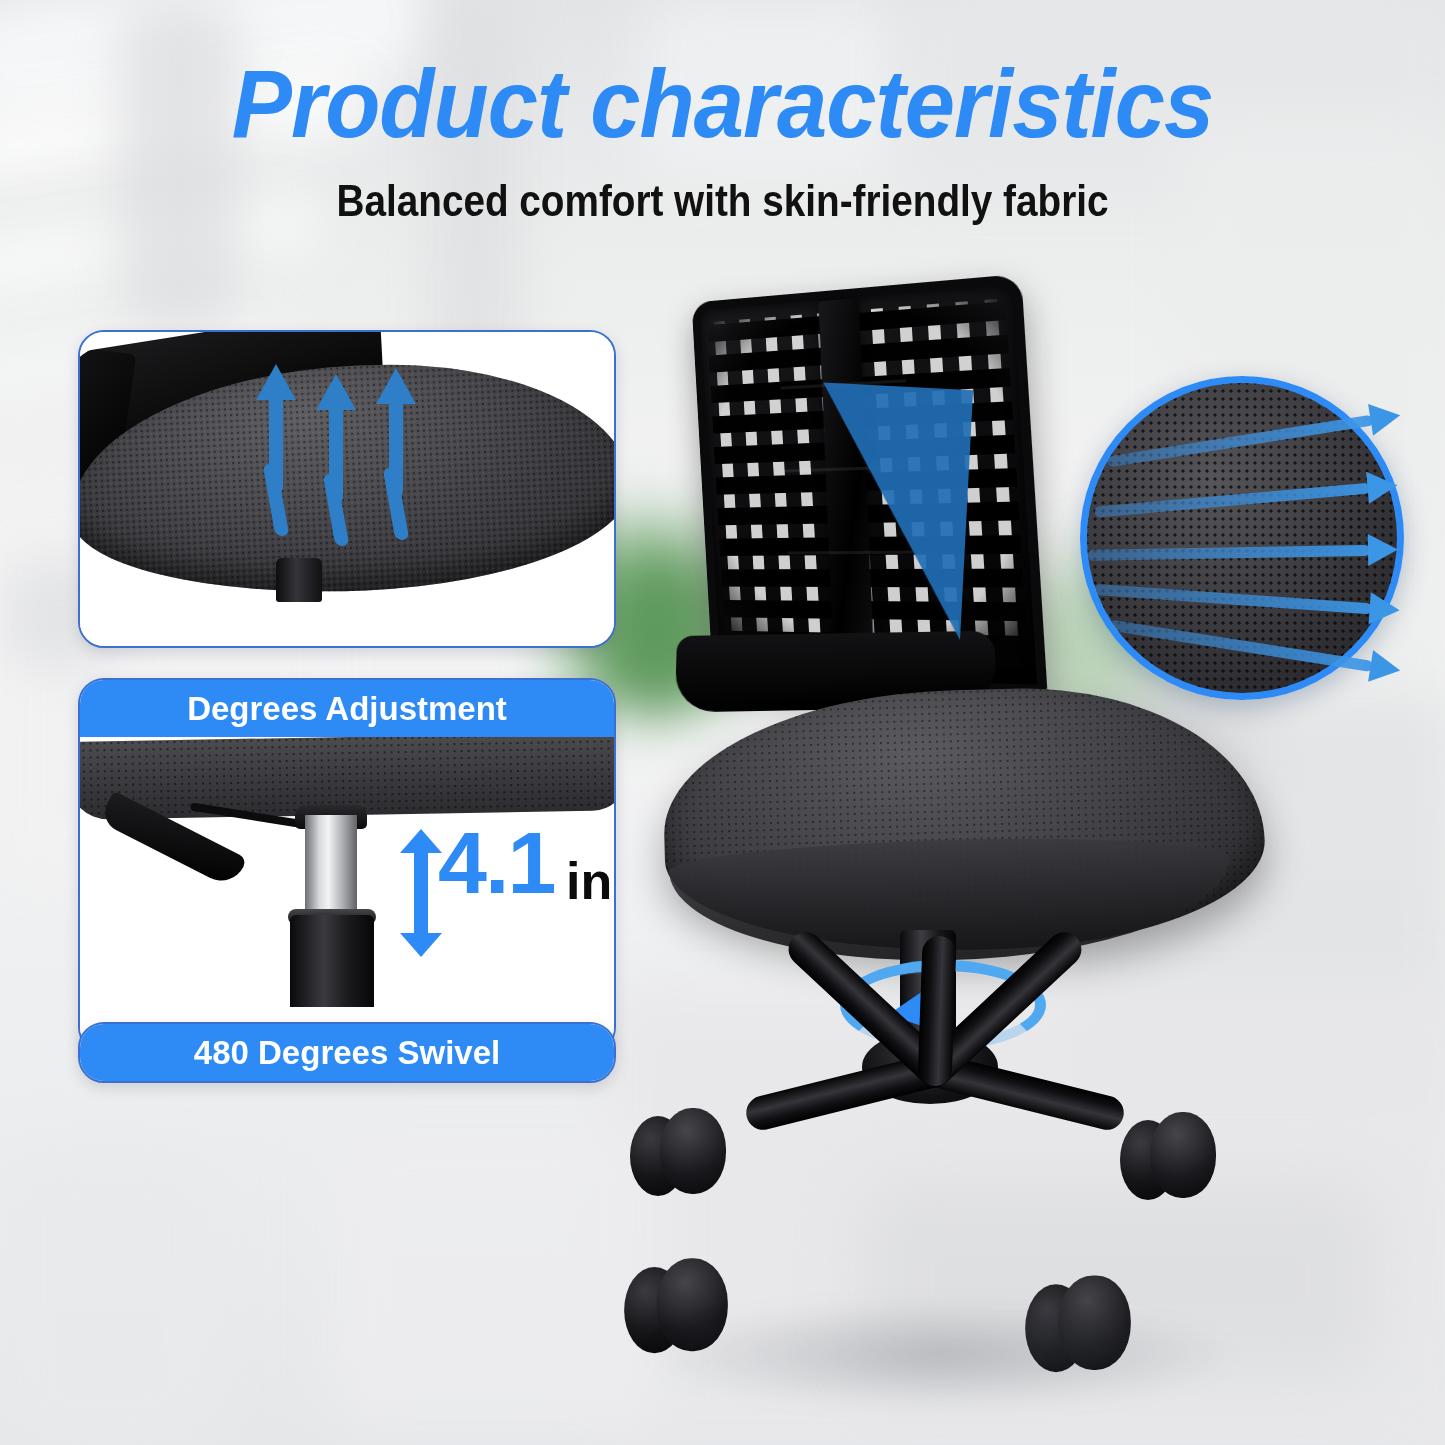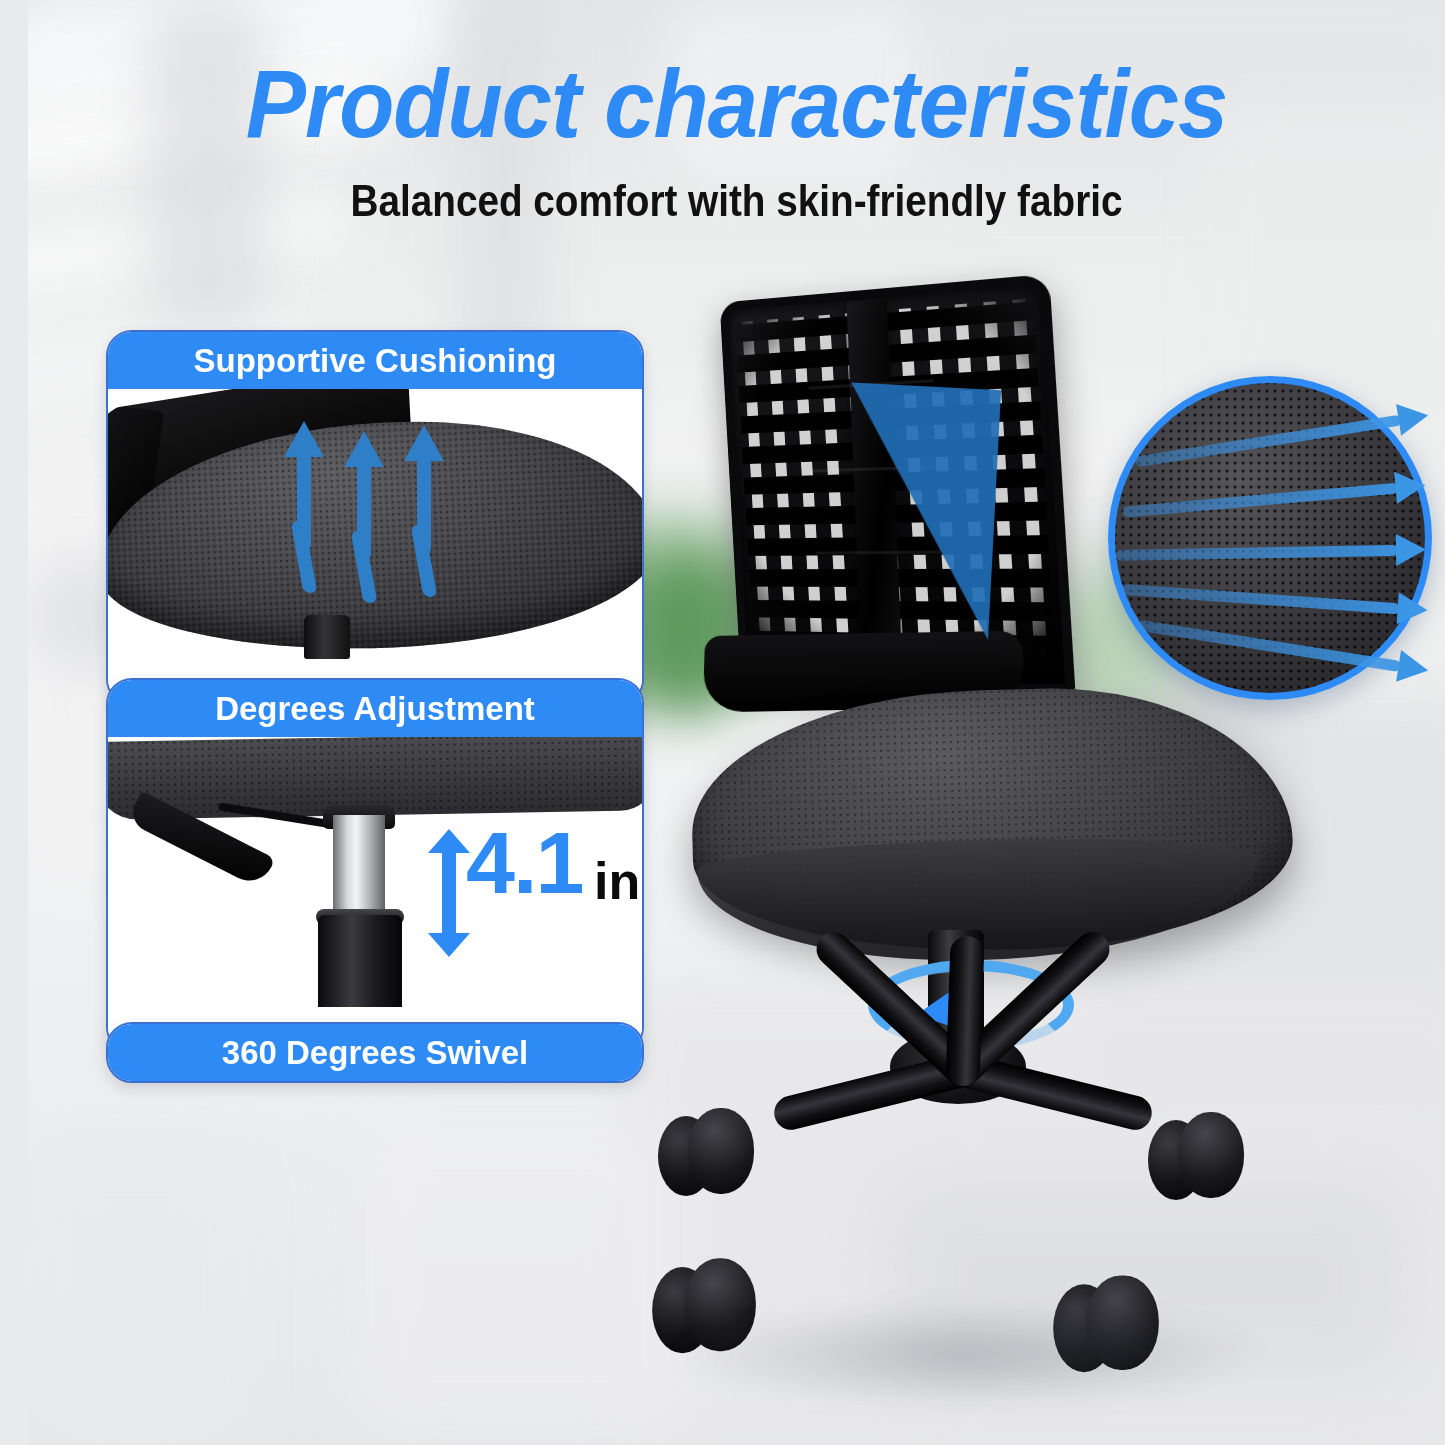--- a/index.html
+++ b/index.html
@@ -1,21 +1,21 @@
 <!DOCTYPE html>
 <html><head>
 <meta charset="utf-8">
 <style>
   html,body{margin:0;padding:0;}
   body{
     width:1445px;height:1445px;overflow:hidden;position:relative;
     font-family:"Liberation Sans", sans-serif;
     background:#e9eaec;
   }
-  #stage{position:absolute;inset:0;overflow:hidden;margin-left:28px;}
+  #stage{position:absolute;inset:0;overflow:hidden;}
 
   
   .bg{position:absolute;inset:0;}
   .bg-base{
     position:absolute;inset:0;
     background:
       linear-gradient(180deg,#e3e4e6 0%,#eceded 18%,#f4f4f5 40%,#eeeff0 70%,#e6e7e9 100%);
   }
   .bg-blob{position:absolute;border-radius:40px;filter:blur(26px);}
   .bl1{left:-40px;top:-20px;width:470px;height:120px;background:#f7f8f9;opacity:.95;transform:rotate(-7deg);}
@@ -412,21 +412,20 @@
     <div class="bg-blob bl17"></div>
     <div class="bg-blob bl18"></div>
     <div class="bg-blob bl19"></div>
     <div class="bg-blob bl20"></div>
   </div>
 
   <div class="headline">Product characteristics</div>
   <div class="subhead">Balanced comfort with skin-friendly fabric</div>
 
   <div class="card" id="card1">
-    <div class="card-hd">Supportive Cushioning</div>
     <div class="card-body">
       <div class="c1-backrest"></div>
       <div class="c1-backrest2"></div>
       <div class="c1-seat">
         <div class="c1-mesh"></div>
       </div>
       <div class="c1-stem"></div>
       <div class="arrow-up" id="c1a1">
         <div class="wave"></div>
           <div class="shaft"></div>
@@ -459,21 +458,21 @@
         <div class="up"></div>
           <div class="bar"></div>
           <div class="dn"></div>
       </div>
       <div class="c2-val">4.1</div>
       <div class="c2-unit">in</div>
     </div>
   </div>
 
   <div class="card" id="card3">
-    <div class="card-hd">360 Degrees Swivel</div>
+    <div class="card-hd">480 Degrees Swivel</div>
   </div>
 
   <div class="chair">
     <div class="backrest">
       <div class="backrest-frame"></div>
       <div class="spine">
         <div class="chev" style="top:22%"></div>
         <div class="chev" style="top:44%"></div>
         <div class="chev" style="top:66%"></div>
       </div>

